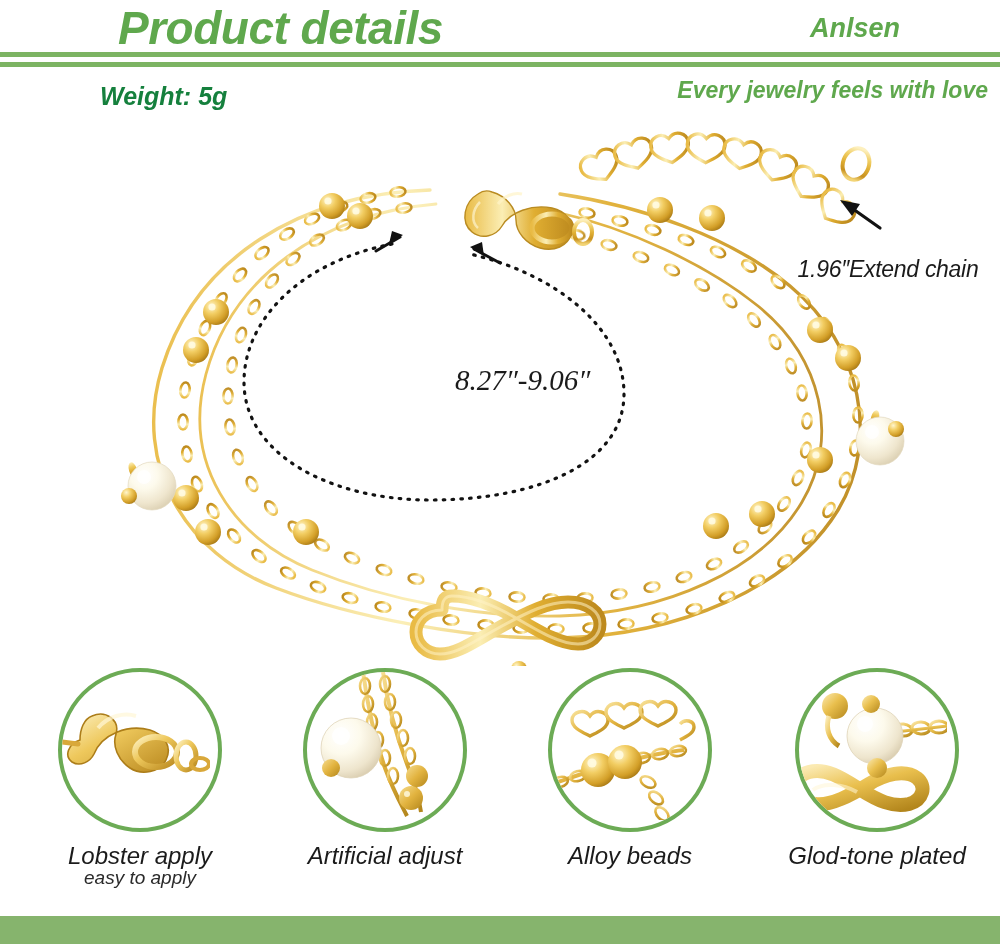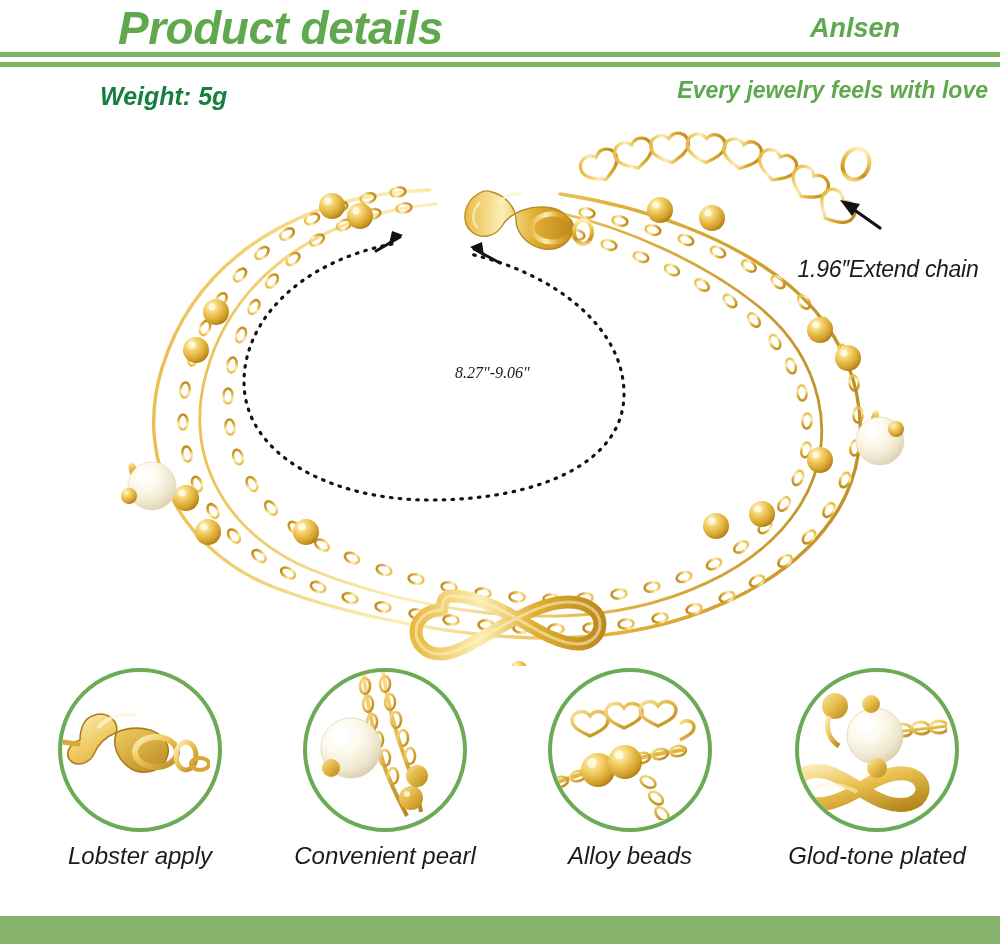--- a/index.html
+++ b/index.html
@@ -54,21 +54,21 @@
     font-size:23px;font-style:italic;color:#1b1b1b;white-space:nowrap;
     letter-spacing:-0.3px;
   }
   .callout-extend .ln2{
     font-size:17.5px;font-style:italic;color:#2a2a2a;white-space:nowrap;
     margin-top:-2px;
   }
   .size-label{
     position:absolute;left:455px;top:364px;
     font-family:"Liberation Serif", serif;
-    font-size:16px;font-style:italic;color:#1b1b1b;
+    font-size:29px;font-style:italic;color:#1b1b1b;
     white-space:nowrap;
   }
 
   
   .features{position:absolute;left:0;top:666px;width:1000px;height:250px;}
   .feature{position:absolute;top:0;width:250px;height:250px;}
   .f0{left:15px;}.f1{left:260px;}.f2{left:505px;}.f3{left:752px;}
   .circle{
     position:absolute;left:50%;top:2px;transform:translateX(-50%);
     width:156px;height:156px;border-radius:50%;
@@ -383,20 +383,21 @@
                    C58,48 44,38 30,44 C22,47 18,57 18,68 Z" fill="url(#g0b)" stroke="#ac7d19" stroke-width="1.6"></path>
           <path d="M36,56 C46,44 62,40 74,44" fill="none" stroke="#fff6d6" stroke-width="4" opacity="0.7"></path>
           <ellipse cx="94" cy="80" rx="21" ry="15" fill="none" stroke="url(#g0b)" stroke-width="6"></ellipse>
           <ellipse cx="124" cy="84" rx="10" ry="14" fill="none" stroke="url(#g0b)" stroke-width="5"></ellipse>
           <path d="M0,70 L16,72" stroke="#d9a83a" stroke-width="5" stroke-linecap="round"></path>
           <ellipse cx="138" cy="92" rx="9" ry="6" fill="none" stroke="#d9a83a" stroke-width="4"></ellipse>
         </svg>
       </div>
       <div class="cap">
         <div class="c1">Lobster apply</div>
+        <div class="c2">easy to apply</div>
       </div>
     </div>
 
     <div class="feature f1">
       <div class="circle">
         <svg width="148" height="148" viewBox="0 0 148 148">
           <defs>
             <radialGradient id="p1" cx="34%" cy="28%" r="80%">
               <stop offset="0%" stop-color="#ffffff"></stop>
                 <stop offset="40%" stop-color="#fdfaec"></stop>
@@ -429,21 +430,21 @@
           <circle cx="110" cy="104" r="11" fill="url(#c1g)"></circle>
           <circle cx="104" cy="126" r="12" fill="url(#c1g)"></circle>
           <circle cx="100" cy="122" r="3" fill="#fffbe4" opacity="0.8"></circle>
 
           <circle cx="44" cy="76" r="30" fill="url(#p1)" stroke="#ded3b7" stroke-width="0.8"></circle>
           <circle cx="34" cy="64" r="9" fill="#ffffff" opacity="0.8"></circle>
           <circle cx="24" cy="96" r="9" fill="url(#c1g)"></circle>
         </svg>
       </div>
       <div class="cap">
-        <div class="c1">Convenient pearl</div>
+        <div class="c1">Artificial adjust</div>
         <div class="c2"></div>
       </div>
     </div>
 
     <div class="feature f2">
       <div class="circle">
         <svg width="148" height="148" viewBox="0 0 148 148">
           <defs>
             <linearGradient id="c2g" x1="0" y1="0" x2="1" y2="1">
               <stop offset="0%" stop-color="#f8e29a"></stop>

